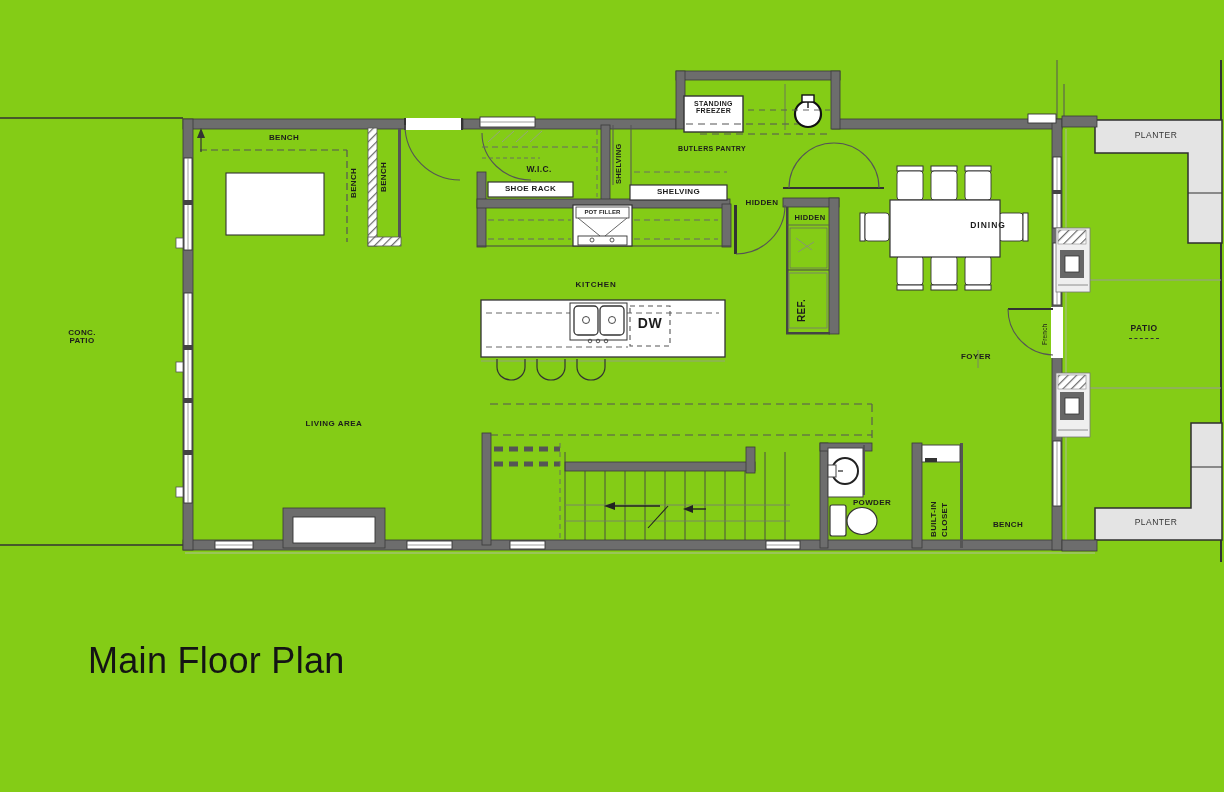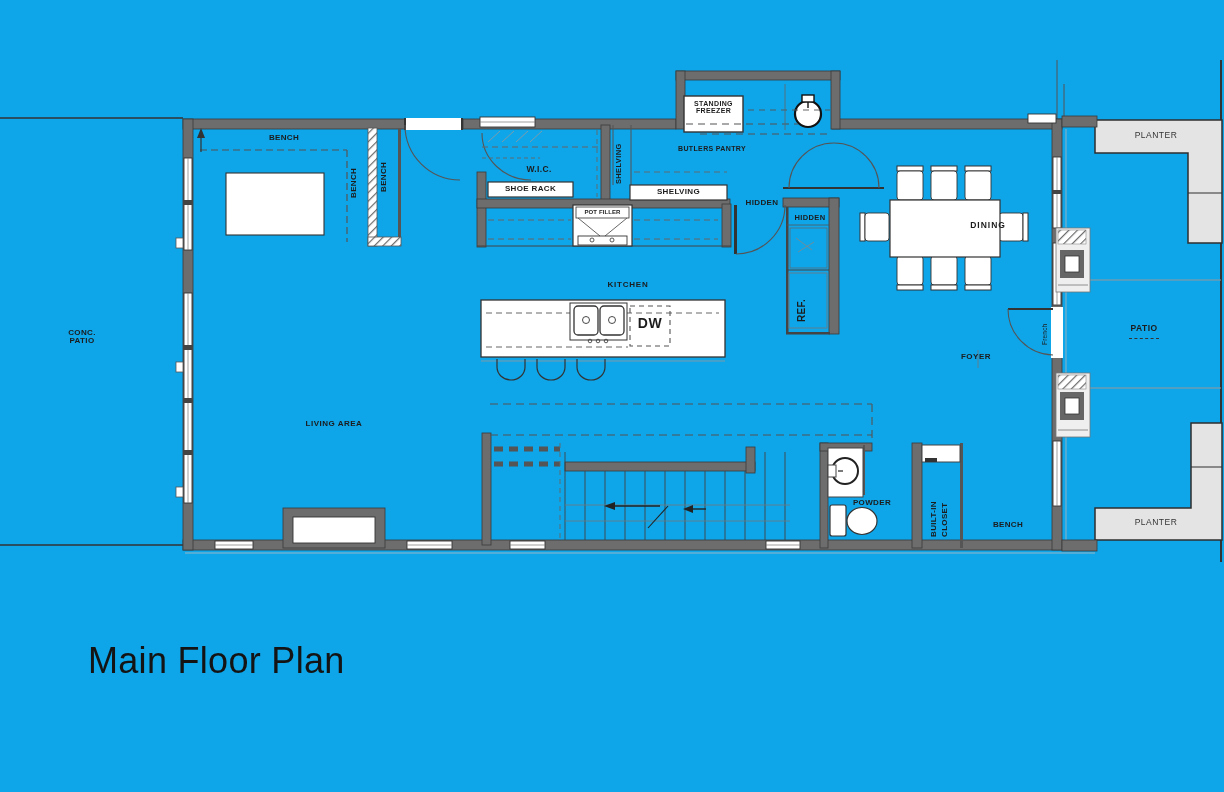--- a/index.html
+++ b/index.html
@@ -1,16 +1,16 @@
 <!DOCTYPE html>
 <html><head>
 <meta charset="utf-8">
 <style>
   html,body{margin:0;padding:0;background:#fff;}
-  .stage{position:relative;width:1224px;height:792px;background:#0ea5e9;overflow:hidden;
+  .stage{position:relative;width:1224px;height:792px;background:#84cc16;overflow:hidden;
          font-family:"Liberation Sans",sans-serif;}
   .plan-svg{position:absolute;left:0;top:0;}
   .lbl{position:absolute;font-family:"Liberation Sans",sans-serif;font-weight:700;
        font-size:8px;color:#1c1c1c;letter-spacing:.35px;white-space:nowrap;line-height:1.05;}
   .c{text-align:center;}
   .vert{transform-origin:0 0;transform:rotate(-90deg);}
   .t7{font-size:7px;} .t65{font-size:6.5px;font-weight:400;letter-spacing:.2px;}
   .t75{font-size:7.5px;} .t85{font-size:8.5px;} .t6{font-size:6px;letter-spacing:.1px;}
   .t10{font-size:10px;} .t13{font-size:14px;font-weight:700;letter-spacing:.5px;}
   .ls1{letter-spacing:1px;}
@@ -319,21 +319,21 @@
 <div class="lbl c" style="left:630px;top:188px;width:97px;">SHELVING</div>
 <div class="lbl c t7" style="left:684px;top:100px;width:59px;">
   <span style="display:block;">STANDING</span>
   <span style="display:block;">FREEZER</span>
 </div>
 <div class="lbl c t7" style="left:672px;top:145px;width:80px;">BUTLERS PANTRY</div>
 <div class="lbl c" style="left:740px;top:199px;width:44px;">HIDDEN</div>
 <div class="lbl c t75" style="left:788px;top:214px;width:44px;">HIDDEN</div>
 <div class="lbl vert t10" style="left:797px;top:322px;">REF.</div>
 <div class="lbl c t6" style="left:577px;top:209px;width:51px;">POT FILLER</div>
-<div class="lbl c" style="left:598px;top:281px;width:60px;letter-spacing:.8px;">KITCHEN</div>
+<div class="lbl c" style="left:566px;top:281px;width:60px;letter-spacing:.8px;">KITCHEN</div>
 <div class="lbl c t13" style="left:633px;top:316px;width:34px;">DW</div>
 <div class="lbl c t85 ls1" style="left:958px;top:221px;width:60px;">DINING</div>
 <div class="lbl c" style="left:954px;top:353px;width:44px;letter-spacing:.5px;">FOYER</div>
 <div class="lbl vert t65" style="left:1042px;top:345px;">French</div>
 <div class="lbl c t85" style="left:1118px;top:324px;width:52px;letter-spacing:.5px;">PATIO</div>
 <div class="sub-tick" style="left:1129px;top:338px;"></div>
 <div class="lbl c" style="left:58px;top:329px;width:48px;">
   <span style="display:block;">CONC.</span>
   <span style="display:block;">PATIO</span>
 </div>

